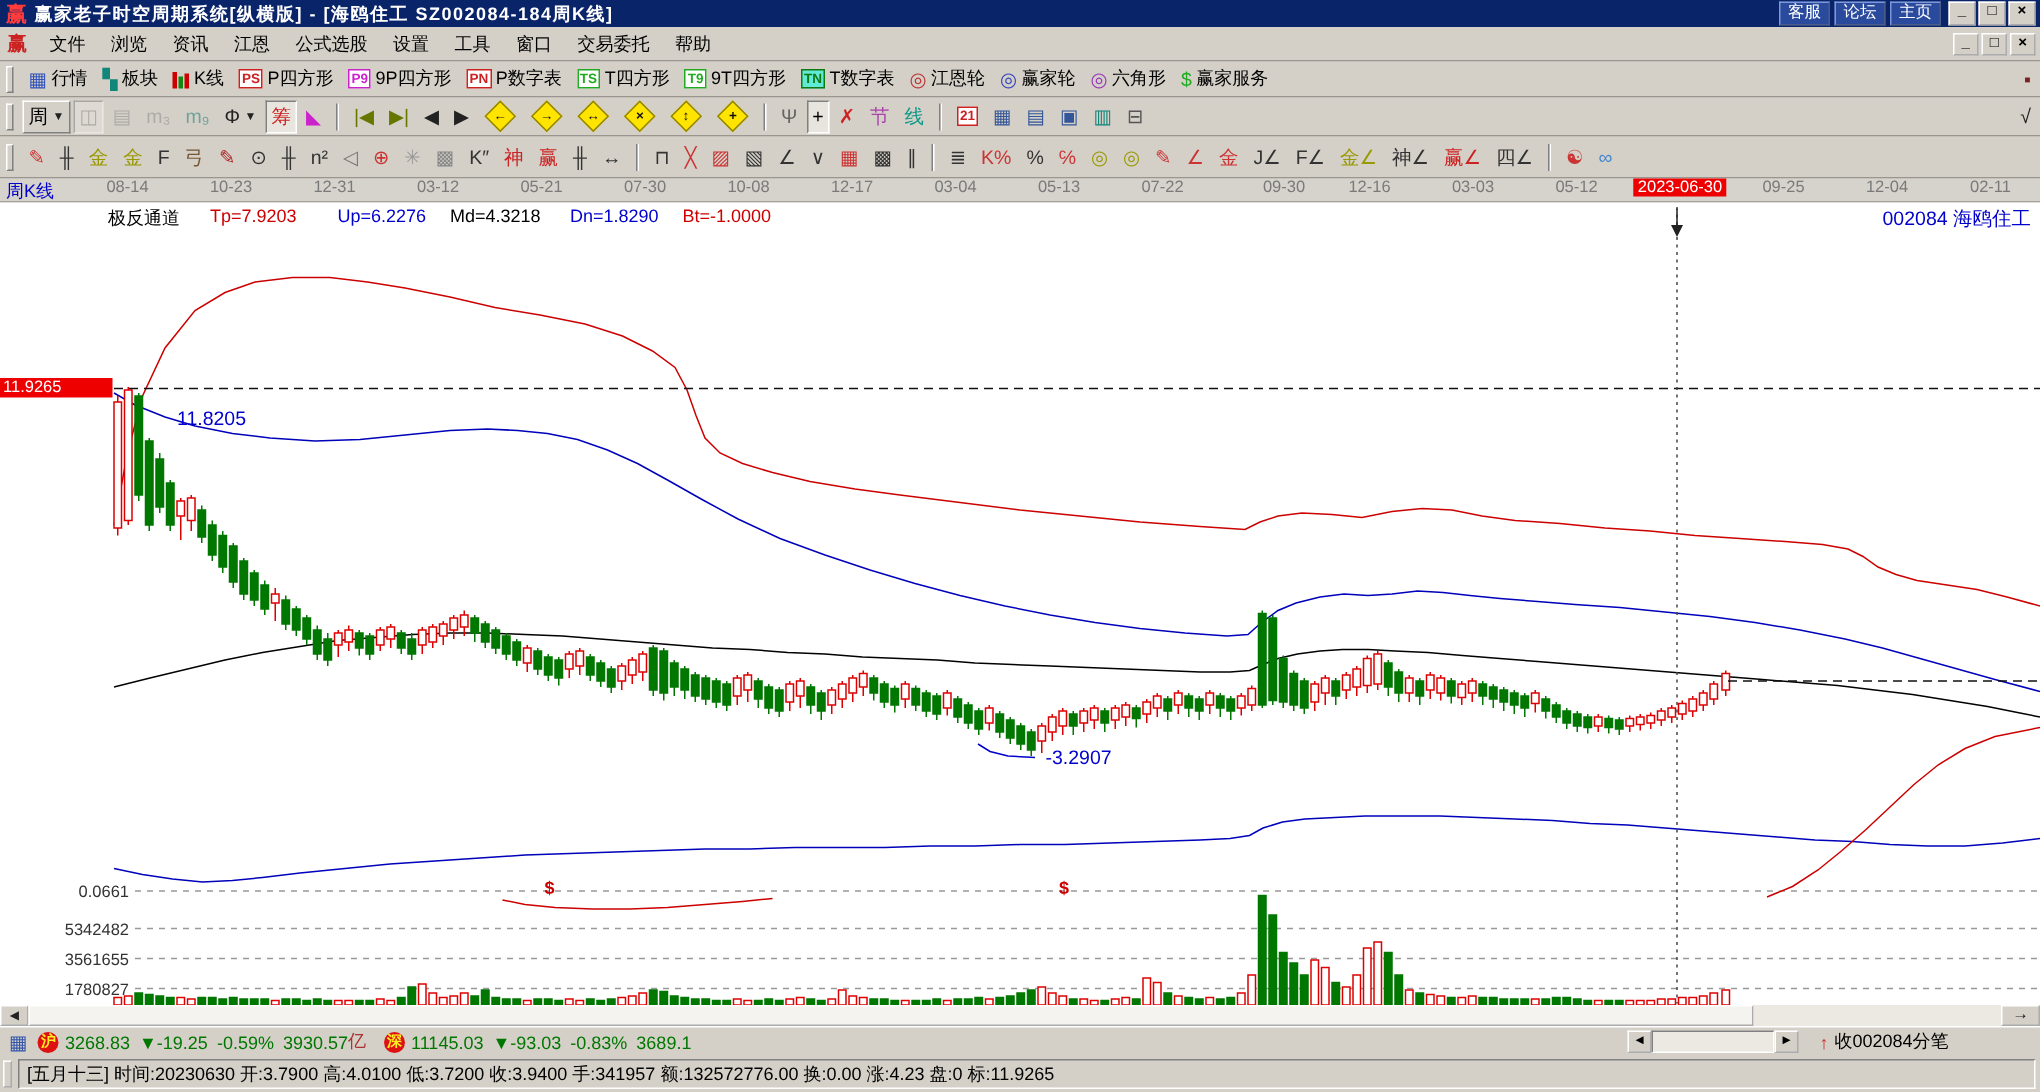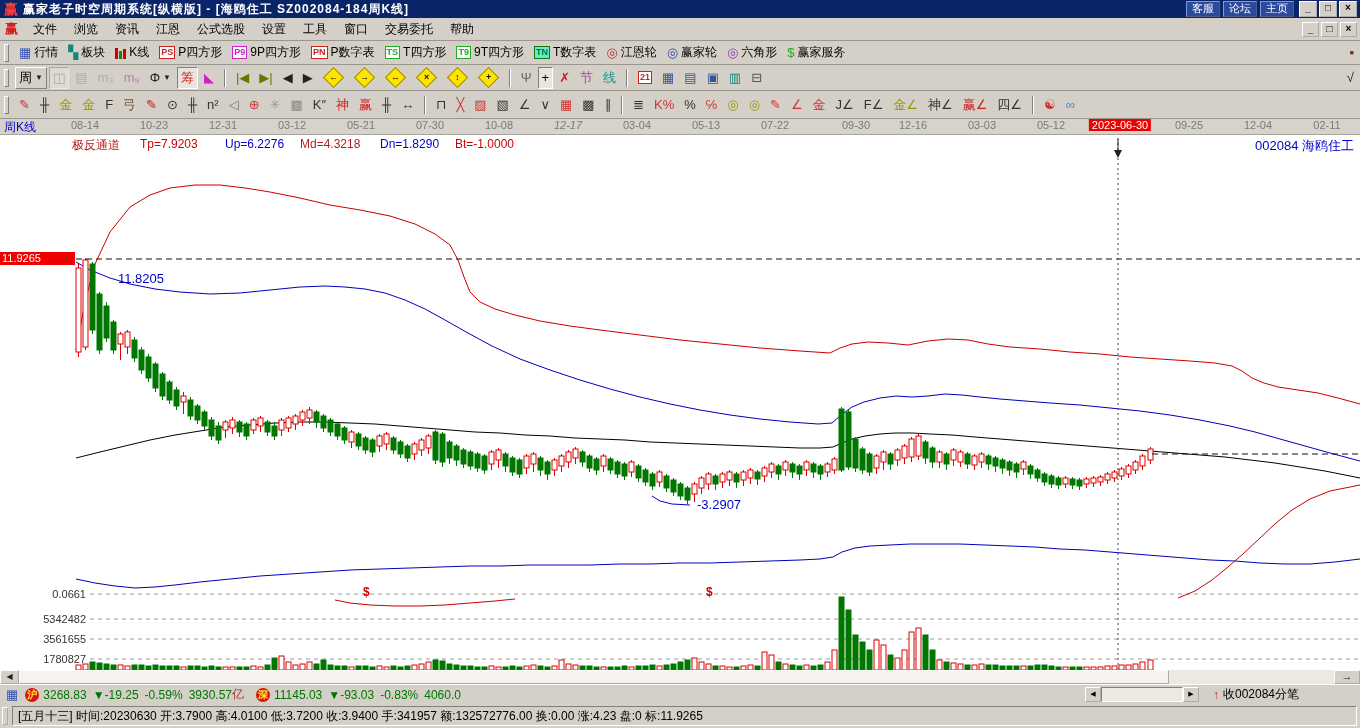--- a/index.html
+++ b/index.html
@@ -37,21 +37,21 @@
   .kli i{width:3px;display:block;}
   
   .daterow{height:15px;background:#d6d3cc;border-bottom:1px solid #a8a49c;position:relative;font-size:11px;color:#7a7a7a;}
   .periodlabel{position:absolute;left:4px;top:0;color:#0000cc;font-size:12px;}
   .date{position:absolute;top:0;transform:translateX(-50%);white-space:nowrap;}
   .date.hot{background:#ee0000;color:#fff;padding:0 3px;}
   
   .chart{height:535px;background:#fff;position:relative;cursor:crosshair;}
   #csvg{position:absolute;left:0;top:0;width:1360px;height:535px;}
   .ind{position:absolute;top:2px;font-size:12px;white-space:nowrap;}
-  .black{color:#b91c1c}.red{color:#cc0000}.blue{color:#0000cc}
+  .black{color:#000000}.red{color:#cc0000}.blue{color:#0000cc}
   .stocklabel{position:absolute;top:2px;right:6px;color:#0000cc;font-size:13px;}
   .pricemarker{position:absolute;left:0;top:117px;width:73px;height:13px;background:#ee0000;color:#fff;font-size:11px;line-height:13px;padding-left:2px;}
   
   .hscroll{height:14px;background:#d4d0c8;display:flex;align-items:stretch;}
   .sbtn{width:17px;background:#d4d0c8;border:1px outset #fff;font-size:8px;line-height:12px;text-align:center;color:#222;cursor:default;}
   .sbtn.wide{width:24px;font-size:11px;line-height:11px;}
   .sthumb{width:1148px;background:#f4f3ef;border:1px outset #fff;}
   .strack{flex:1;background:#ece9e2;}
   
   .ticker{height:19px;background:#d4d0c8;display:flex;align-items:center;border-top:1px solid #fff;font-size:12px;padding:0 3px;white-space:nowrap;}
@@ -166,21 +166,21 @@
       <span class="tbtn pressed gray">
         <span class="ticon" style="color: rgb(136, 136, 136);">◫</span>
       </span>
       <span class="tbtn gray">
         <span class="ticon" style="color: rgb(136, 136, 136);">▤</span>
       </span>
       <span class="tbtn gray">
         <span class="ticon" style="color: rgb(136, 136, 136);">m₃</span>
       </span>
       <span class="tbtn gray">
-        <span class="ticon" style="color: #a21caf;">m₉</span>
+        <span class="ticon" style="color: #0f766e;">m₉</span>
       </span>
       <span class="tbtn">
         <span class="ticon" style="color: rgb(34, 34, 34);">Φ</span>
         <span class="dd">▼</span>
       </span>
       <span class="tbtn pressed">
         <span class="ticon" style="color: rgb(204, 34, 34);">筹</span>
       </span>
       <span class="tbtn">
         <span class="ticon" style="color: rgb(204, 34, 204);">◣</span>
@@ -412,21 +412,21 @@
   <div class="daterow">
     <span class="periodlabel">周K线</span>
     <div id="dates">
         <span class="date" style="left: 85px;">08-14</span>
         <span class="date" style="left: 154px;">10-23</span>
         <span class="date" style="left: 223px;">12-31</span>
         <span class="date" style="left: 292px;">03-12</span>
         <span class="date" style="left: 361px;">05-21</span>
         <span class="date" style="left: 430px;">07-30</span>
         <span class="date" style="left: 499px;">10-08</span>
-        <span class="date" style="left: 568px; font-style: italic;">12-17</span>
+        <span class="date" style="left: 568px;">12-17</span>
         <span class="date" style="left: 637px;">03-04</span>
         <span class="date" style="left: 706px;">05-13</span>
         <span class="date" style="left: 775px;">07-22</span>
         <span class="date" style="left: 844px; margin-left: 12px;">09-30</span>
         <span class="date" style="left: 913px;">12-16</span>
         <span class="date" style="left: 982px; text-align: center;">03-03</span>
         <span class="date" style="left: 1051px;">05-12</span>
         <span class="date hot" style="left: 1120px;">2023-06-30</span>
         <span class="date" style="left: 1189px;">09-25</span>
         <span class="date" style="left: 1258px;">12-04</span>
@@ -955,21 +955,21 @@
     <span class="circle">沪</span>
     <span class="g">3268.83</span>
     <span class="g">▼-19.25</span>
     <span class="g">-0.59%</span>
     <span class="g" style="margin-right:0">3930.57</span>
     <span class="unit">亿</span>
     <span class="circle">深</span>
     <span class="g">11145.03</span>
     <span class="g">▼-93.03</span>
     <span class="g">-0.83%</span>
-    <span class="g">4060.0</span>
+    <span class="g">3689.1</span>
     <span class="miniscroll">
       <span class="msb">◀</span>
       <span class="mtrack"></span>
       <span class="msb">▶</span>
     </span>
     <span class="antenna">↑</span>
     <span class="ticklabel">收002084分笔</span>
   </div>
 
   <div class="statusbar">

